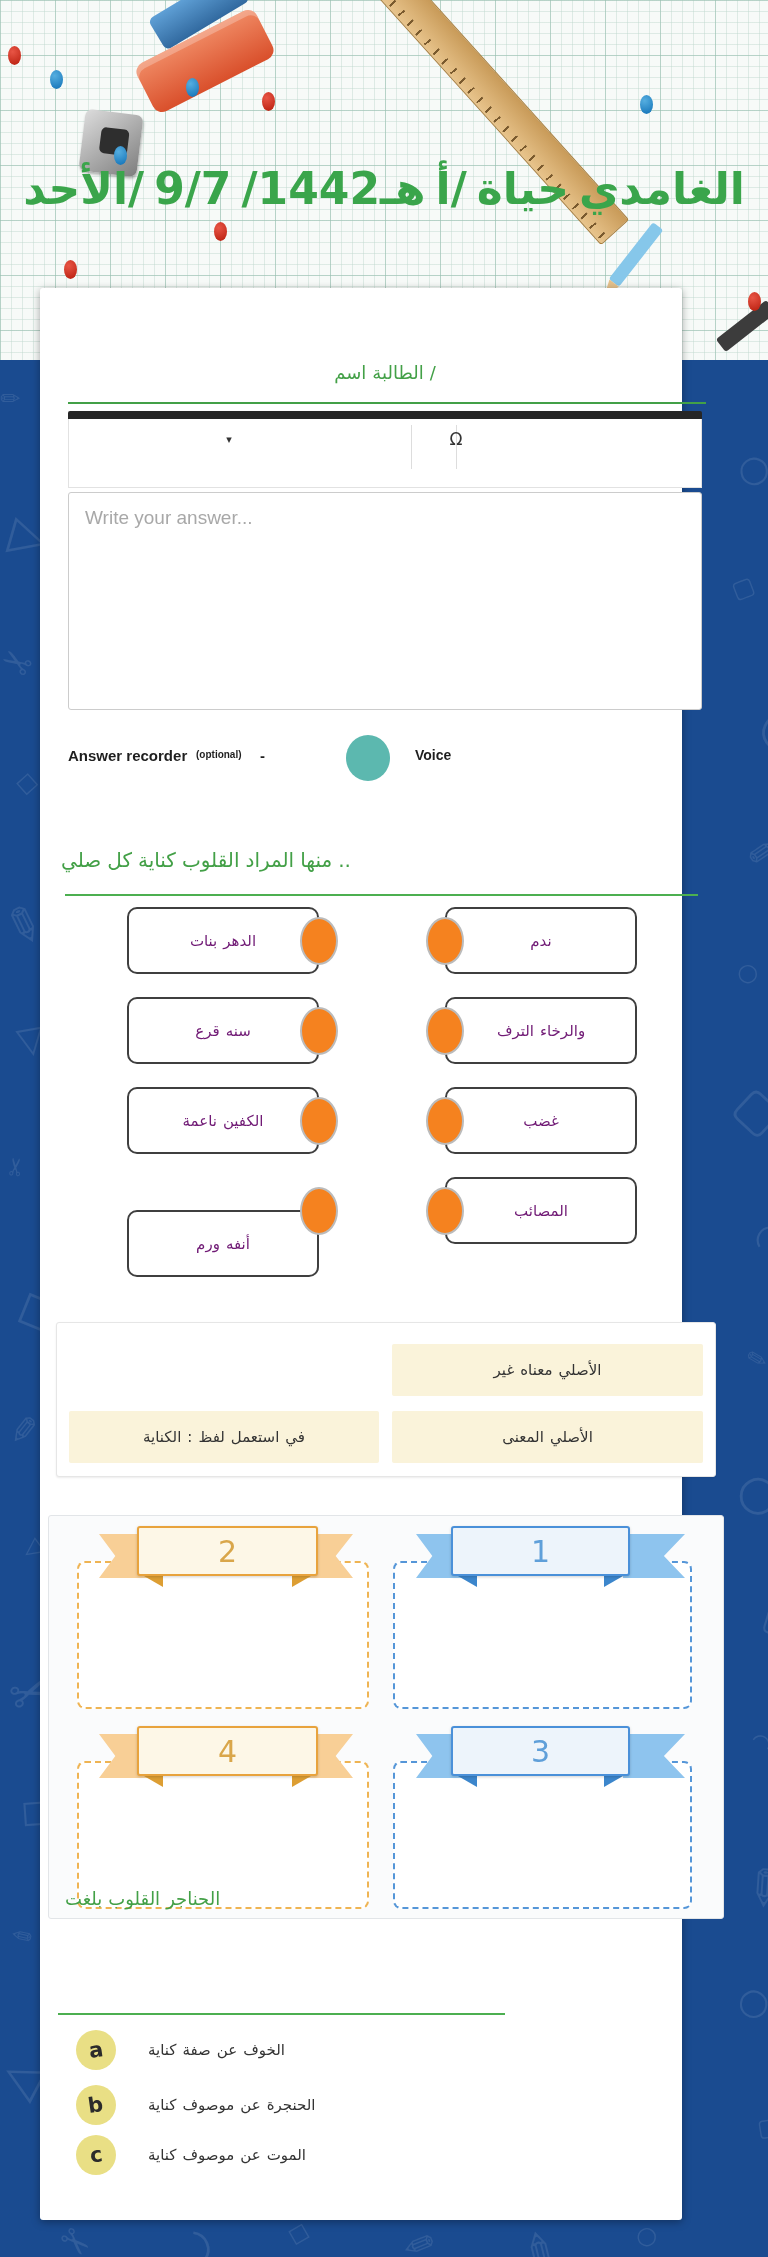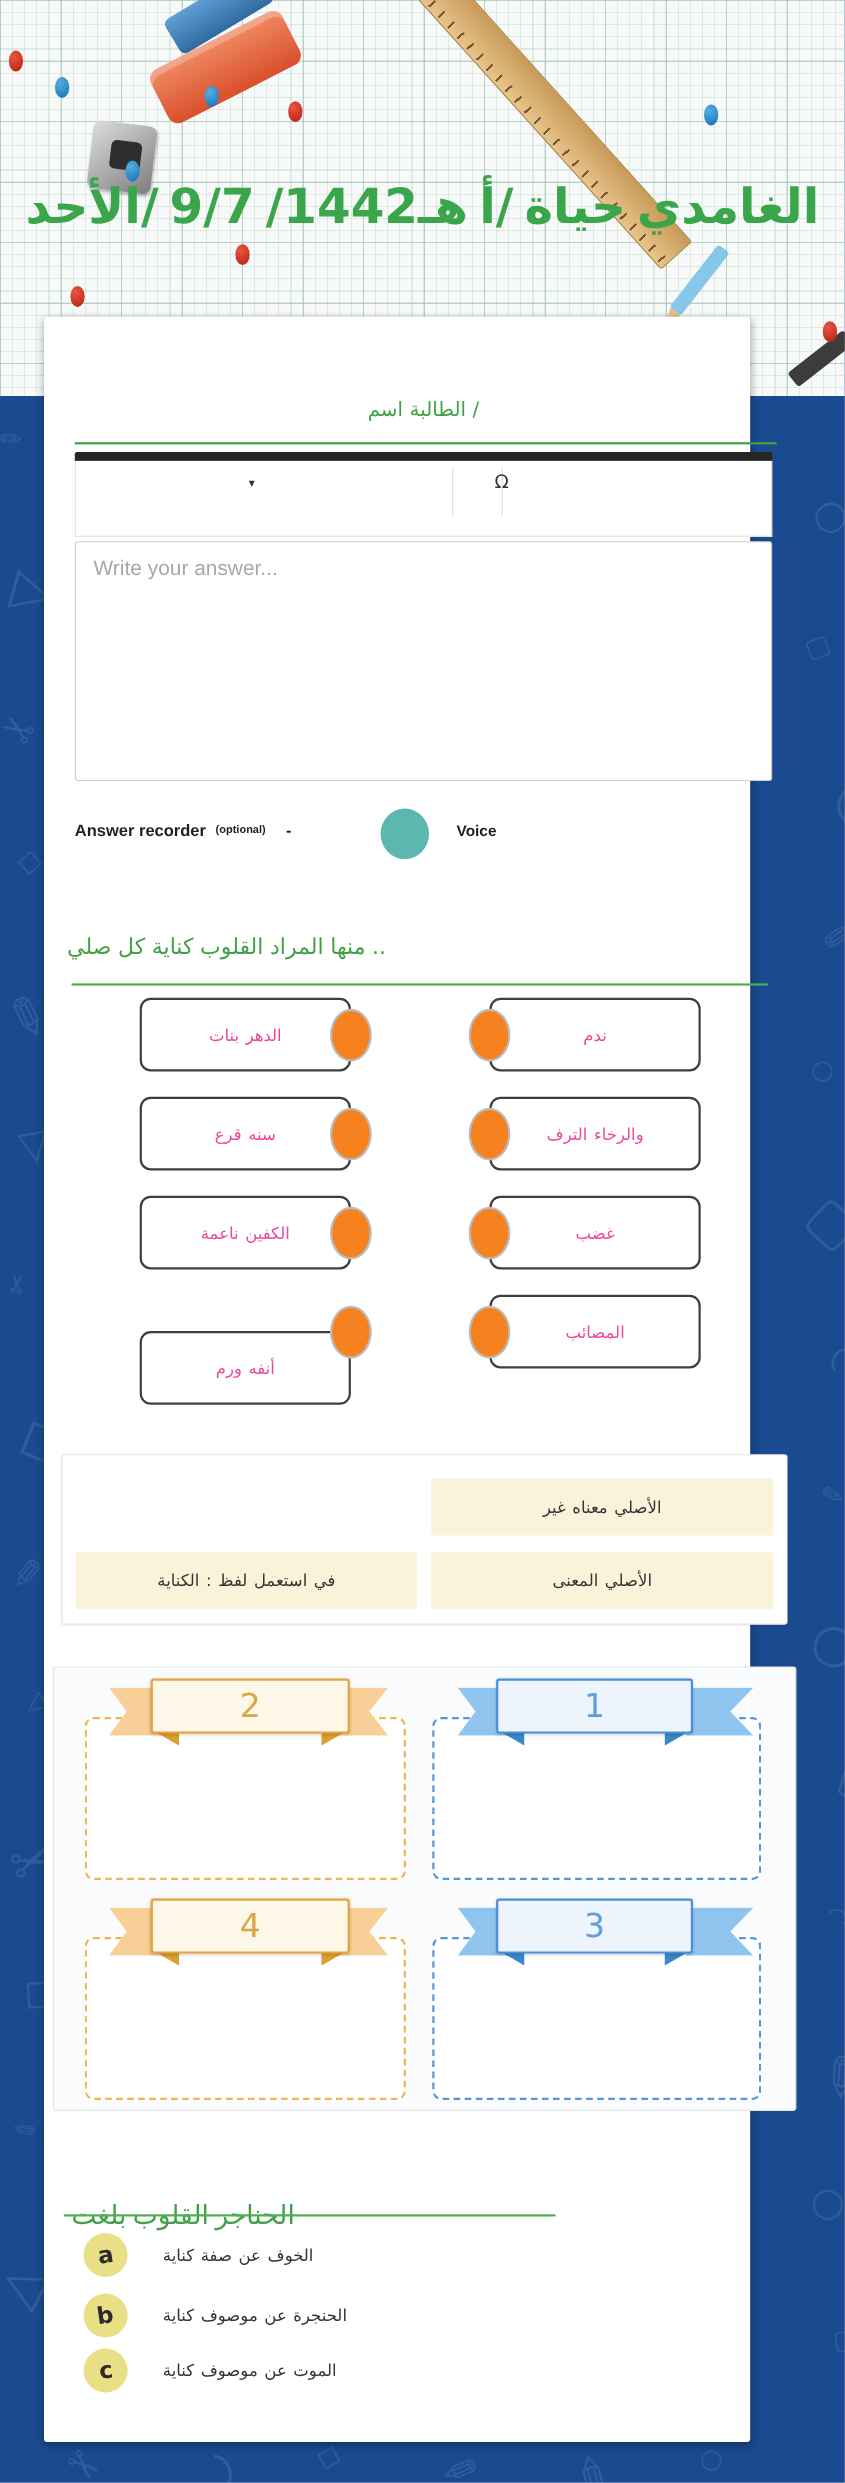--- a/index.html
+++ b/index.html
@@ -67,21 +67,21 @@
     font-family:"Liberation Sans",sans-serif;font-size:19px;color:#333;}
   #answer-textarea::placeholder{color:#a8a8a8;}
 
   #recorder-row .lbl{font-family:"Liberation Sans",sans-serif;font-weight:700;color:#1f1f1f;}
   #voice-record-button{position:absolute;left:278px;top:-8px;width:44px;height:46px;border-radius:50%;
     background:#5cb8af;cursor:pointer;}
 
   
   .match-box{position:absolute;width:192px;height:67px;background:#fff;border:2px solid #3f3f3f;
     border-radius:10px;box-sizing:border-box;display:flex;align-items:center;justify-content:center;
-    font-size:15px;color:#ec4899;text-align:center;}
+    font-size:15px;color:#701a75;text-align:center;}
   .match-dot{position:absolute;width:38px;height:48px;border-radius:50%;background:#f5821f;
     border:2px solid #bbb;box-sizing:border-box;z-index:2;cursor:pointer;}
 
   
   #word-bank-card{left:16px;top:1034px;width:658px;height:153px;background:#fff;
     border:1px solid #e6e6e6;border-radius:3px;box-shadow:0 1px 2px rgba(0,0,0,.08);}
   .bank-item{position:absolute;height:52px;background:#faf3da;border-radius:2px;display:flex;
     align-items:center;justify-content:center;font-size:15px;color:#333;cursor:grab;}
 
   
@@ -250,21 +250,21 @@
     <div class="wing blue left" style="left:367px;top:218px;width:48px"></div>
     <div class="wing blue right" style="left:574px;top:218px;width:62px"></div>
     <div class="fold-tri blue l" style="left:402px;top:256px"></div>
     <div class="fold-white" style="left:428px;top:256px;width:127px"></div>
     <div class="fold-tri blue r" style="left:555px;top:256px"></div>
     <div class="banner-box blue" style="left:402px;top:210px;width:179px">
         <span>3</span>
       </div>
   </div>
 
-  <div class="abs green-head ar" style="left:22px;top:1712px;font-size:24px"><span>بلغت</span><span>القلوب</span><span>الحناجر</span></div>
+  <div class="abs green-head ar" style="left:22px;top:1600px;font-size:18px"><span>بلغت</span><span>القلوب</span><span>الحناجر</span></div>
   <div class="abs rule" style="left:18px;top:1725px;width:447px"></div>
 
   <div class="quiz-circle" style="top:1742px">
     <span class="ltr-letter">a</span>
   </div>
   <div class="quiz-text ar" style="top:1742px">
       <span class="ar"><span>كناية</span><span>صفة</span><span>عن</span><span>الخوف</span></span>
     </div>
 
   <div class="quiz-circle" style="top:1797px">

